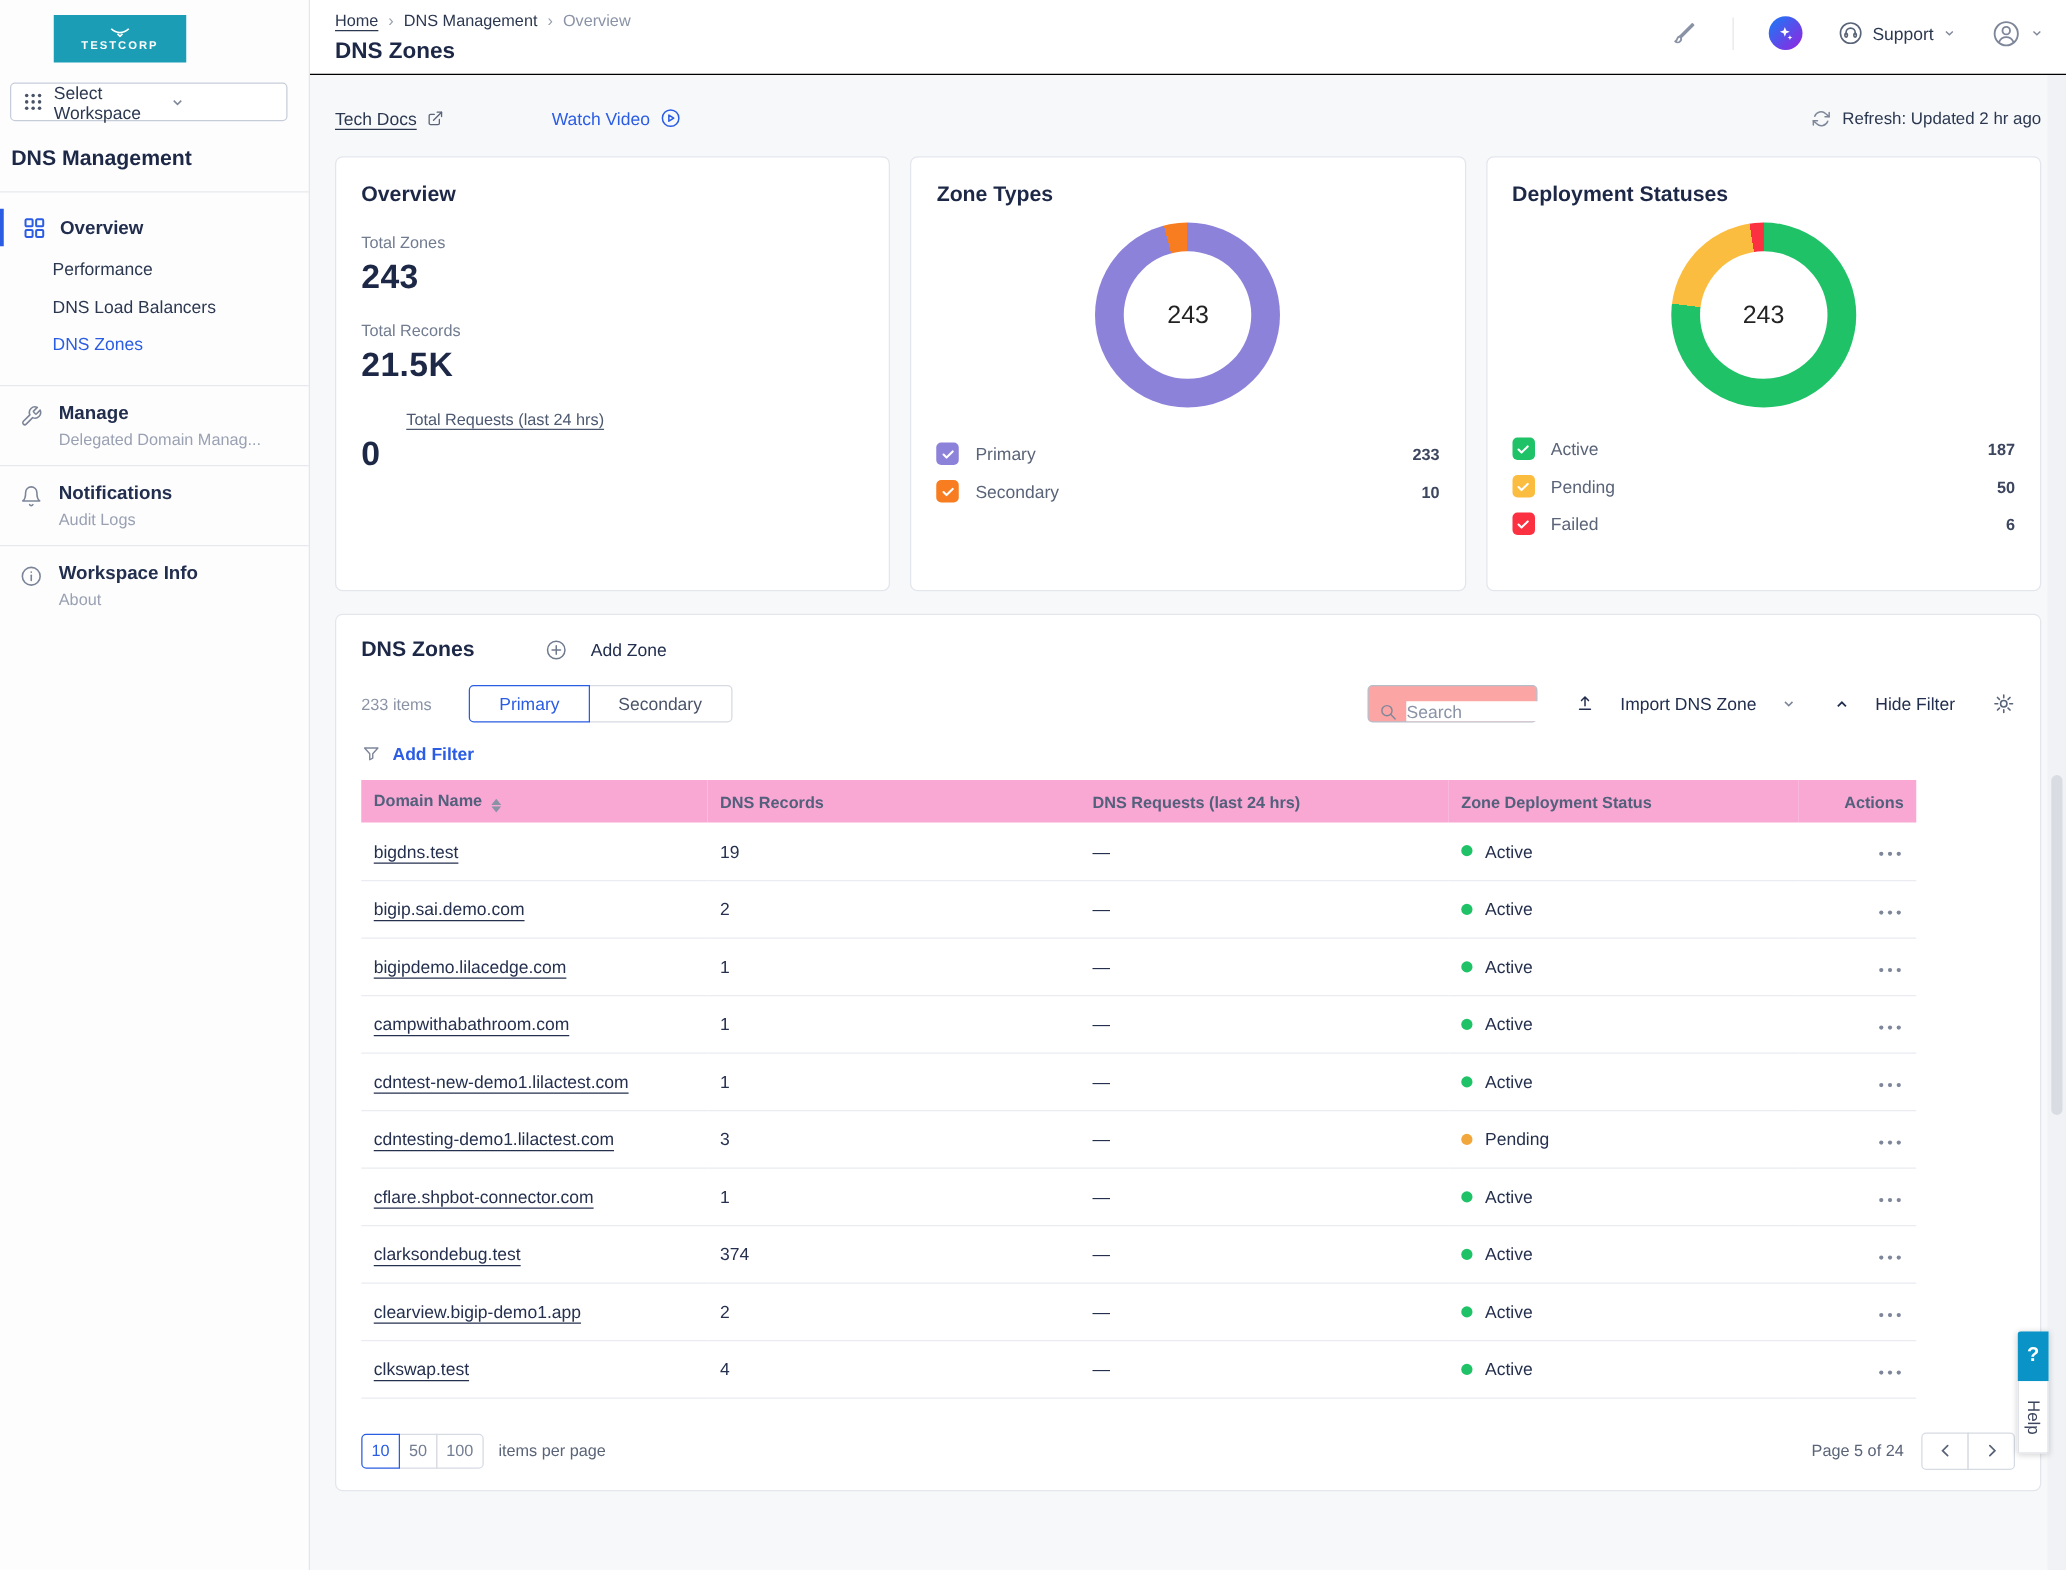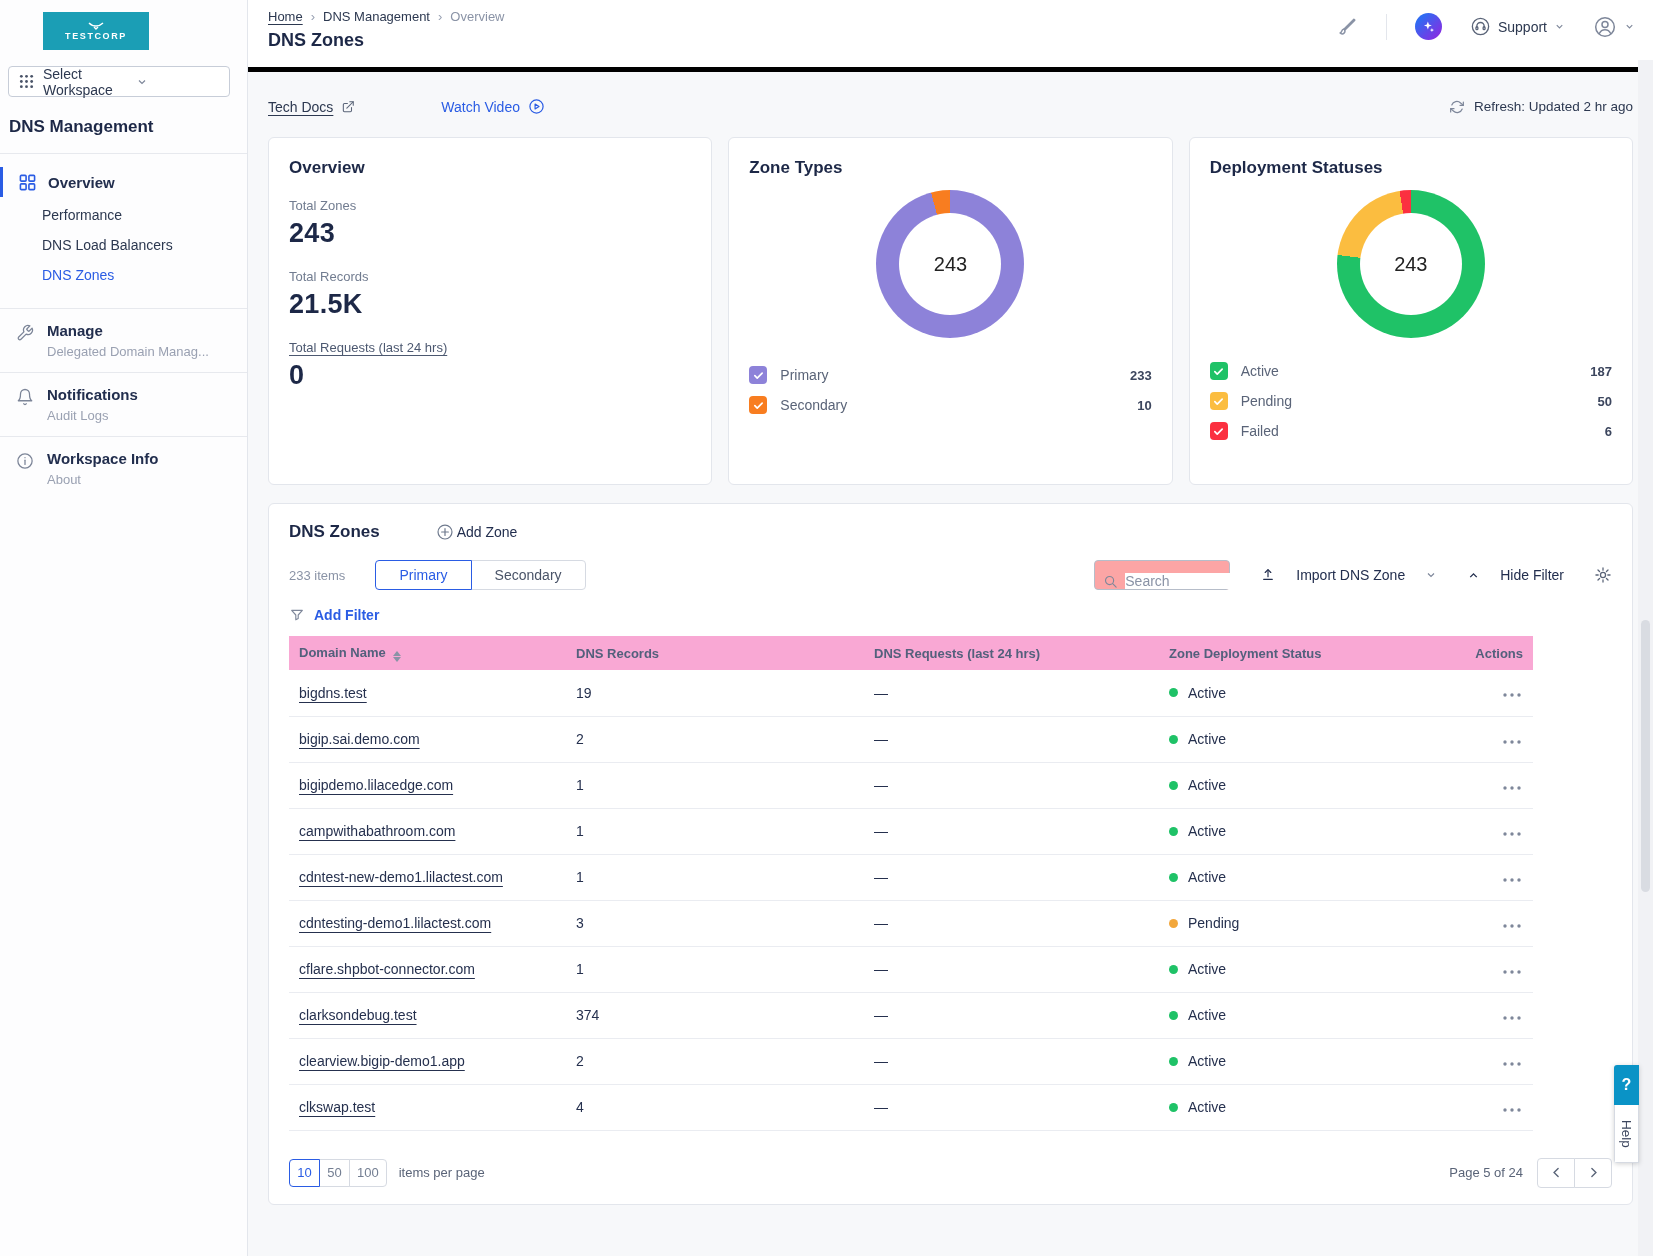--- a/index.html
+++ b/index.html
@@ -29,21 +29,21 @@
   .nav-head .active-bar { position:absolute; left:0; top:3px; bottom:3px; width:3px; background:#2a5ce4; }
   .nav-head span { font-size:15px; font-weight:bold; color:#222e4e; }
   .nav-sub { display:block; font-size:14px; color:#2c3850; padding:7px 0 7px 42px; cursor:pointer; }
   .nav-sub.active { color:#2a5ce4; }
   .side-group { display:flex; gap:13px; padding:13px 0 13px 16px; cursor:pointer; }
   .side-group .g-label { font-size:15px; font-weight:bold; color:#222e4e; }
   .side-group .g-sub { font-size:13px; color:#9aa1b2; margin-top:5px; }
 
   
   .main { position:absolute; left:248px; top:0; width:1405px; height:1256px; }
-  .topbar { height:72px; background:#fff; border-bottom:5px solid #000000; padding:9px 20px 0 20px; position:relative; }
+  .topbar { height:60px; background:#fff; border-bottom:1px solid #000000; padding:9px 20px 0 20px; position:relative; }
   .crumbs { display:flex; align-items:center; gap:8px; font-size:13px; color:#2c3850; }
   .crumbs .sep { color:#98a0b2; }
   .crumb-home { text-decoration:underline; text-underline-offset:3px; }
   .crumb-current { color:#8a93a6; }
   .page-title { font-size:18px; font-weight:bold; color:#1d2847; margin-top:6px; }
   .topbar-right { position:absolute; right:18px; top:13px; display:flex; align-items:center; gap:28px; }
   .vdiv { width:1px; height:26px; background:#e3e6ec; }
   .ai-btn { width:27px; height:27px; border-radius:50%; display:flex; align-items:center; justify-content:center;
     background:linear-gradient(135deg,#2f6bf2 20%,#8a2be2 90%); }
   .support-btn, .avatar-btn { display:flex; align-items:center; gap:7px; color:#2c3850; font-size:14px; }
@@ -53,37 +53,37 @@
     display:flex; align-items:center; gap:8px; }
   .link-blue { font-size:14px; color:#2a5ce4; display:flex; align-items:center; gap:8px; margin-left:86px; }
   .refresh { margin-left:auto; display:flex; align-items:center; gap:9px; font-size:13.5px; color:#2c3850; }
 
   
   .cards { display:flex; gap:16px; margin:22px 20px 0 20px; }
   .card { flex:1; height:348px; background:#fff; border:1px solid #e3e6ec; border-radius:6px; padding:20px; }
   .card-title { font-size:17px; font-weight:bold; color:#1d2847; }
   .stat { margin-top:20px; }
   .stat-label { font-size:13px; color:#717c90; }
-  .stat-label.u { text-decoration:underline; text-underline-offset:3px; color:#4c5870; }
+  .stat-label.u { text-decoration:underline; text-underline-offset:3px; color:#4c5870;margin-left:36px; }
   .stat-value { font-size:27px; font-weight:bold; color:#1d2847; margin-top:5px; letter-spacing:.3px; }
 
   .donut { width:148px; height:148px; border-radius:50%; margin:12px auto 0 auto; position:relative; }
   .donut-hole { position:absolute; inset:23px; background:#fff; border-radius:50%;
     display:flex; align-items:center; justify-content:center; font-size:20px; color:#232323; }
   .legend { margin-top:22px; }
   .legend-row { display:flex; align-items:center; height:30px; }
   .swatch { width:18px; height:18px; border-radius:4px; display:flex; align-items:center; justify-content:center; }
   .legend-label { font-size:14px; color:#5a6478; margin-left:13px; }
   .legend-value { margin-left:auto; font-size:13px; font-weight:bold; color:#3c465e; }
 
   
   .panel { margin:18px 20px 0 20px; background:#fff; border:1px solid #e3e6ec; border-radius:6px; padding:18px 0 16px 0; }
   .panel-head { display:flex; align-items:center; padding:0 20px; gap:56px; }
   .panel-title { font-size:17px; font-weight:bold; color:#1d2847; }
-  .add-zone { display:flex; align-items:center; gap:3px; font-size:14px; color:#222e4e; }
+  .add-zone { display:flex; align-items:center; gap:19px; font-size:14px; color:#222e4e; }
 
   .panel-toolbar { display:flex; align-items:center; padding:18px 20px 0 20px; }
   .items-count { font-size:13px; color:#8a93a6; }
   .seg { display:flex; margin-left:30px; }
   .seg button { height:30px; padding:0 23px; font-size:14px; background:#fff; border:1px solid #d6dae2; color:#4a5468; }
   .seg button:first-child { border-radius:4px 0 0 4px; }
   .seg button:last-child { border-radius:0 4px 4px 0; margin-left:-1px; }
   .seg button.active { border-color:#2a5ce4; color:#2a5ce4; position:relative; z-index:1; }
   .toolbar-right { margin-left:auto; display:flex; align-items:center; gap:30px; }
   .searchbox { width:136px; height:30px; border:1px solid #b6bdc9; border-radius:4px;

